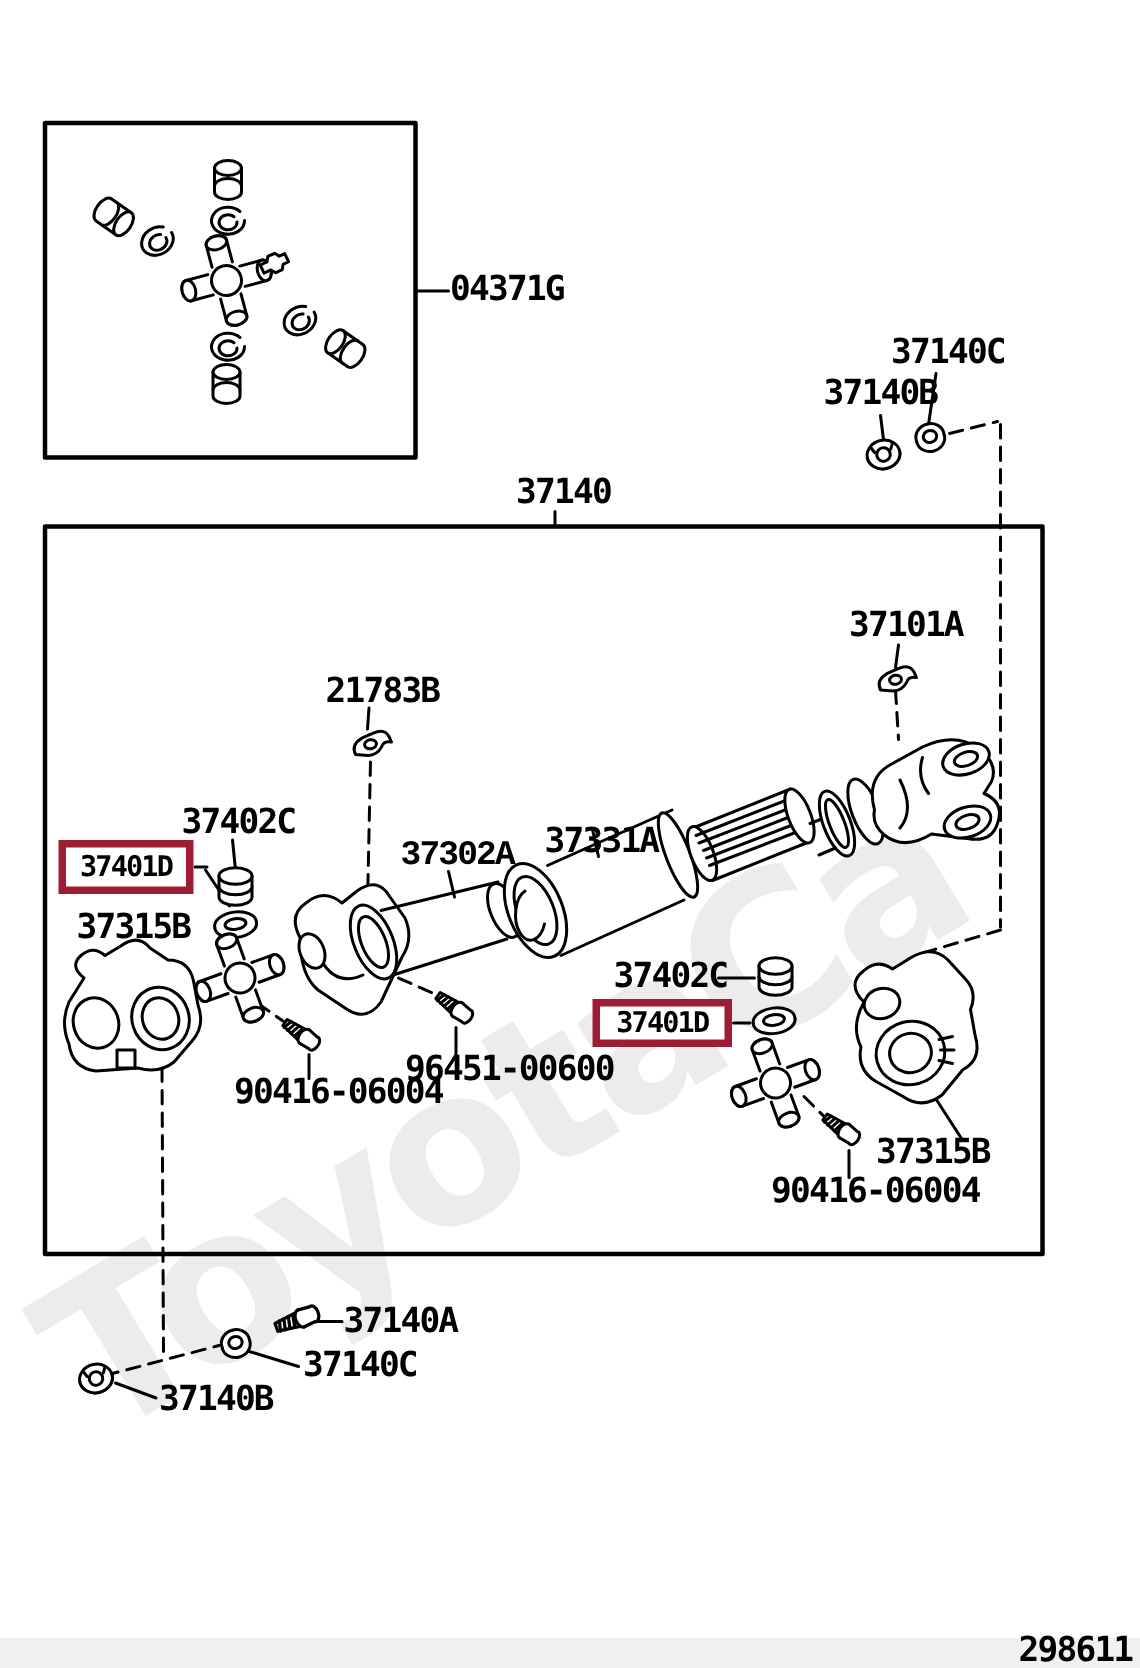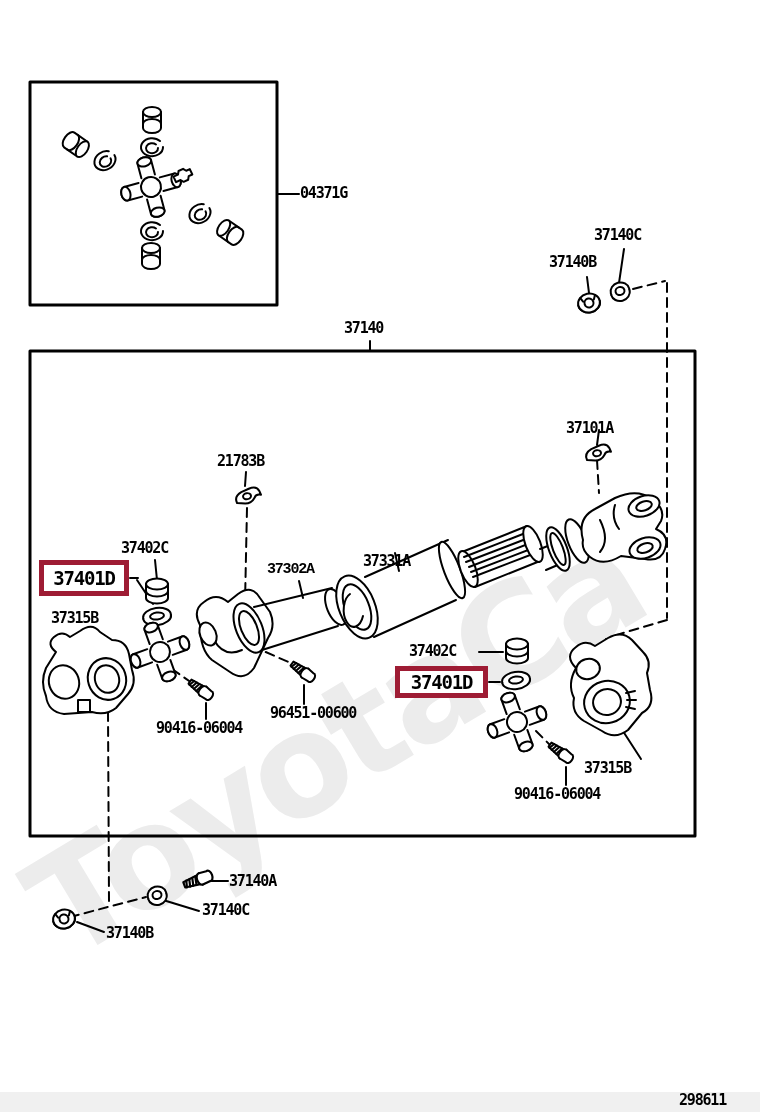--- a/index.html
+++ b/index.html
@@ -11,21 +11,21 @@
     position:absolute; left:42px; top:838px;
     font-family:"DejaVu Sans","Liberation Sans",sans-serif;
     font-size:142px; font-weight:bold; letter-spacing:-6px;
     color:var(--watermark,#ececec); white-space:nowrap;
     transform:rotate(-31deg); transform-origin:0 50%;
     z-index:0; user-select:none;
   }
   svg#art { position:absolute; left:0; top:0; z-index:1; }
   .lbl {
     position:absolute; z-index:2; color:#000;
-    font-size:15px; font-weight:bold; letter-spacing:-1.2px;
+    font-size:23px; font-weight:bold; letter-spacing:-1.2px;
     line-height:20px; white-space:nowrap;
   }
   .hl {
     position:absolute; z-index:3; box-sizing:border-box;
     border:5px solid var(--highlight-box,#9e1c34); background:#fff;
     display:flex; align-items:center; justify-content:center;
   }
   .hl span { font-size:19px; font-weight:bold; letter-spacing:-1.2px; color:#000;text-align:right; }
   #footer {
     position:absolute; left:0; top:1092px; width:760px; height:20px;
@@ -224,21 +224,21 @@
 
     <use href="#bolt" transform="translate(206,877) rotate(-20) scale(1.1)"></use>
     <use href="#washerp" transform="translate(157,895) rotate(-15)"></use>
     <use href="#nutp" transform="translate(64,919) rotate(-12)"></use>
   </svg>
 
   <div class="lbl" style="left:300px; top:183px;">04371G</div>
   <div class="lbl" style="left:344px; top:318px;">37140</div>
   <div class="lbl" style="left:594px; top:225px;">37140C</div>
   <div class="lbl" style="left:549px; top:252px;">37140B</div>
-  <div class="lbl" style="left:566px; top:418px;">37101A</div>
+  <div class="lbl" style="left:566px; top:407px;">37101A</div>
   <div class="lbl" style="left:217px; top:451px;">21783B</div>
   <div class="lbl" style="left:121px; top:538px;">37402C</div>
   <div class="lbl" style="left:51px;  top:608px;">37315B</div>
   <div class="lbl" style="left:267px; top:560px;font-family:Liberation Mono, monospace;">37302A</div>
   <div class="lbl" style="left:363px; top:531px;margin-top:20px;">37331A</div>
   <div class="lbl" style="left:270px; top:703px;">96451-00600</div>
   <div class="lbl" style="left:156px; top:718px;">90416-06004</div>
   <div class="lbl" style="left:409px; top:641px;">37402C</div>
   <div class="lbl" style="left:584px; top:758px;">37315B</div>
   <div class="lbl" style="left:514px; top:784px;">90416-06004</div>

